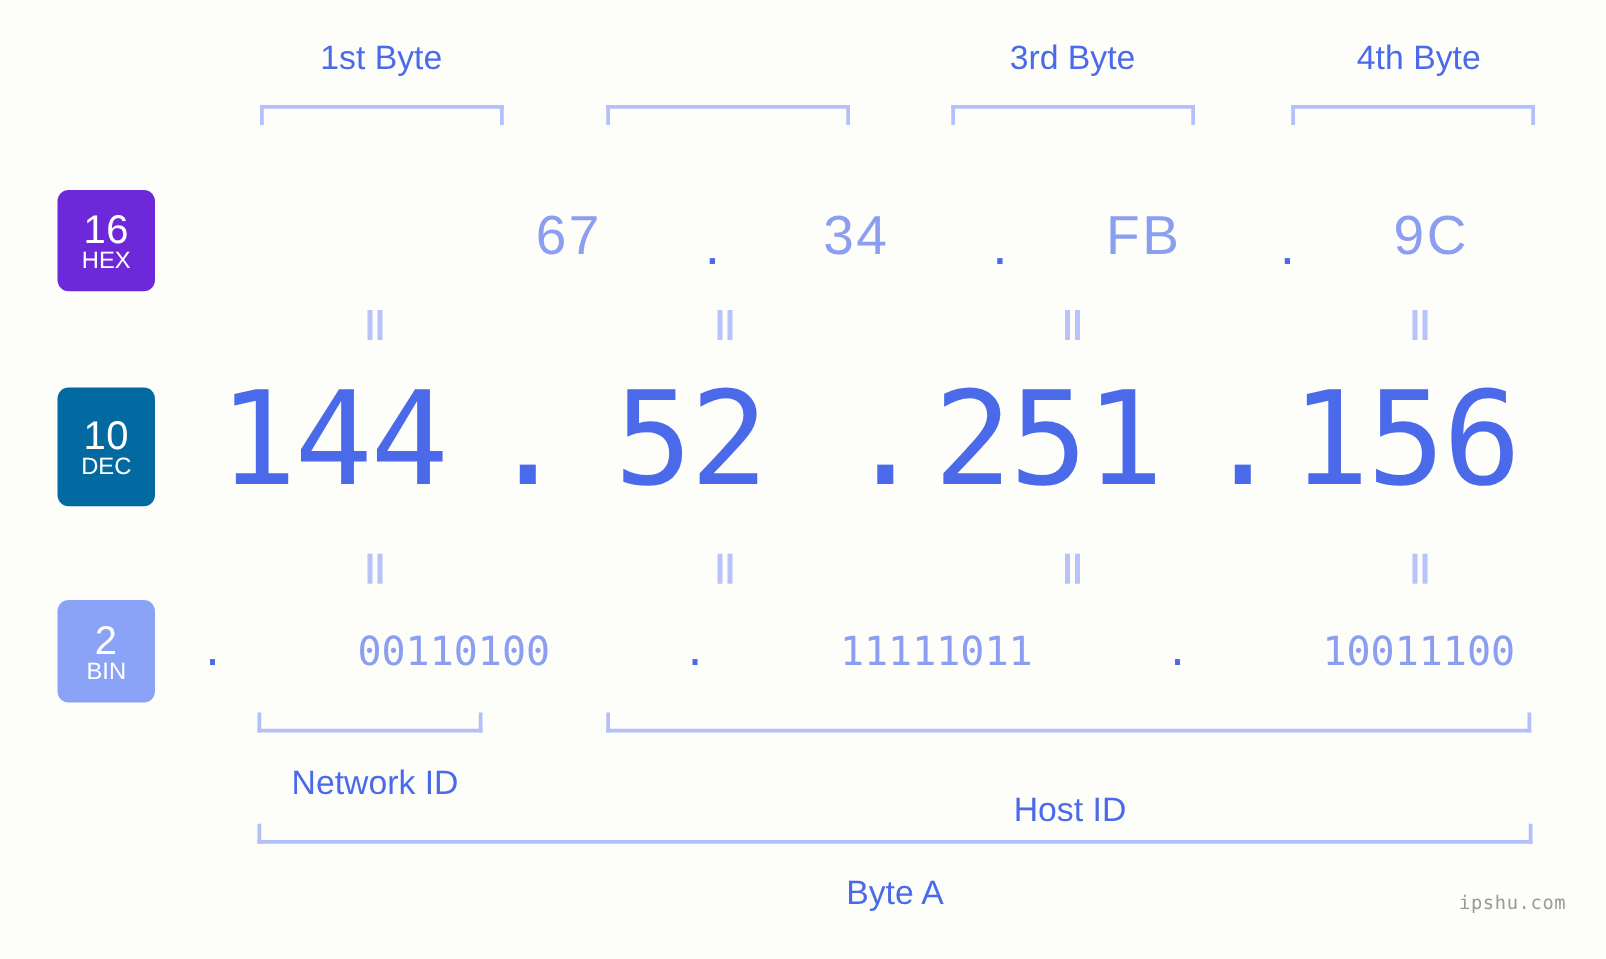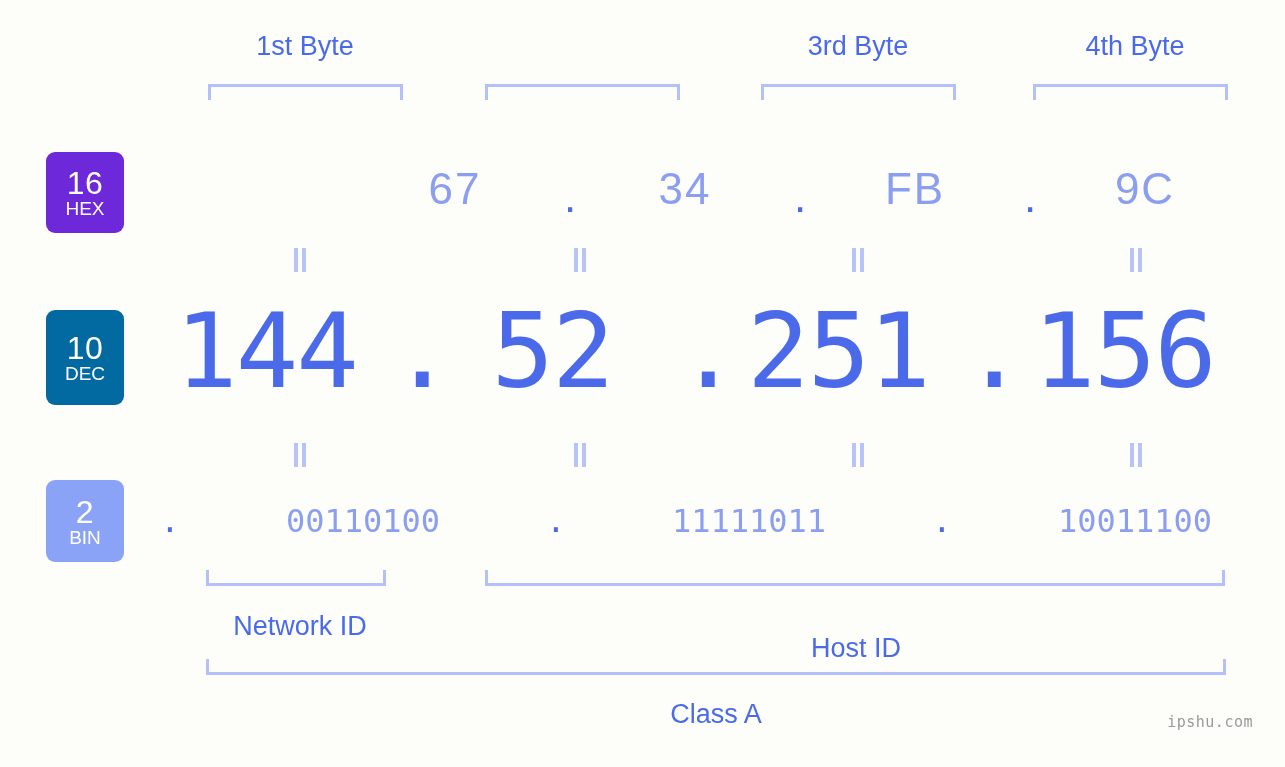--- a/index.html
+++ b/index.html
@@ -265,17 +265,17 @@
     <div class="cell">10011100</div>
   </div>
 
   <div class="bracket bracket-up" style="left:206px; top:570px; width:180px;"></div>
   <div class="bracket bracket-up" style="left:485px; top:570px; width:740px;"></div>
 
   <div class="sect-label" style="left:206px; top:611px; width:188px;">Network ID</div>
   <div class="sect-label" style="left:486px; top:611px; width:740px;margin-top:22px;">Host ID</div>
 
   <div class="bracket bracket-up" style="left:206px; top:659px; width:1020px;"></div>
-  <div class="sect-label" style="left:206px; top:699px; width:1020px;">Class A</div>
+  <div class="sect-label" style="left:206px; top:699px; width:1020px;">Byte A</div>
 
   <div id="watermark">ipshu.com</div>
 
 </div>
 
 </body></html>

